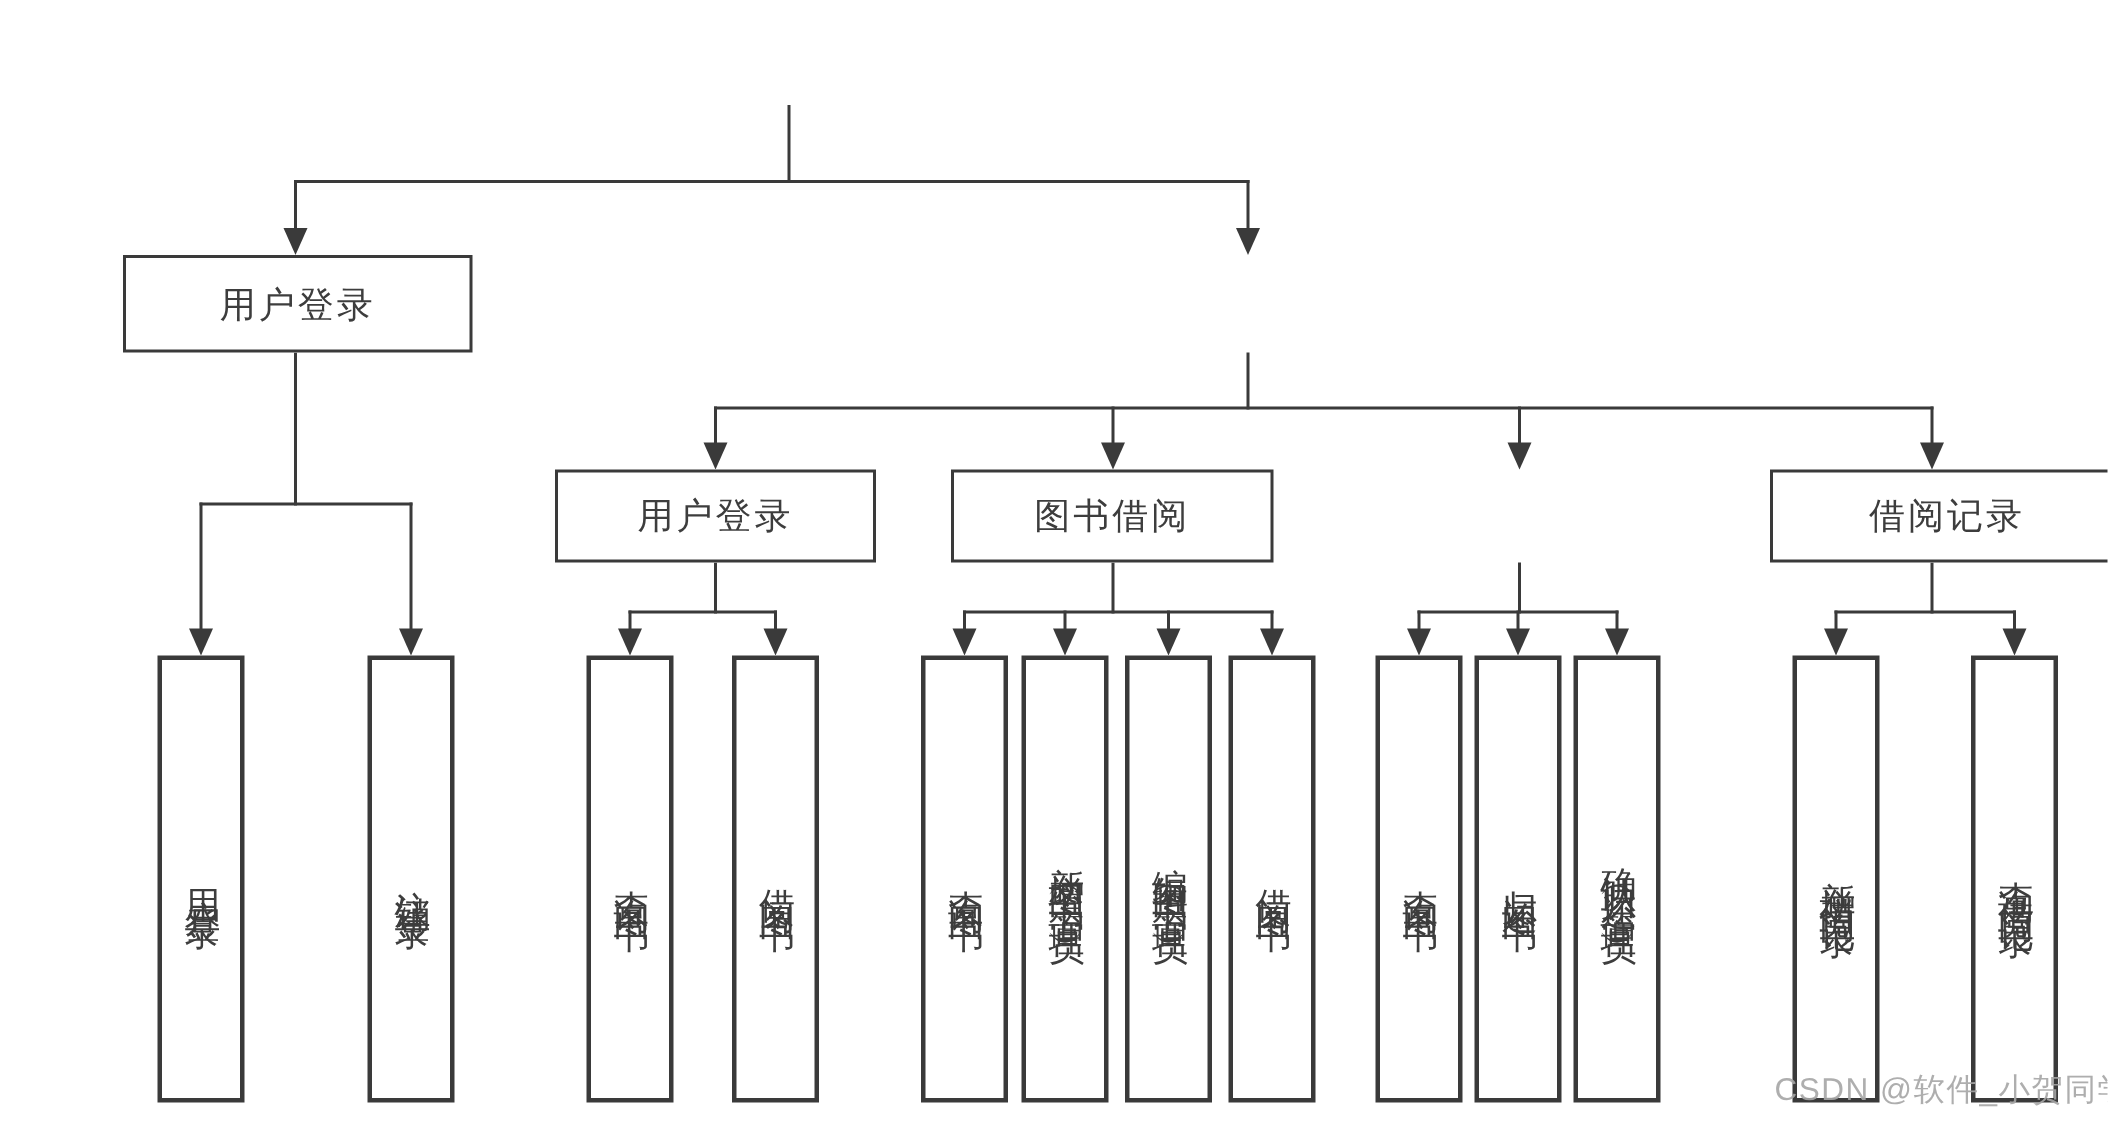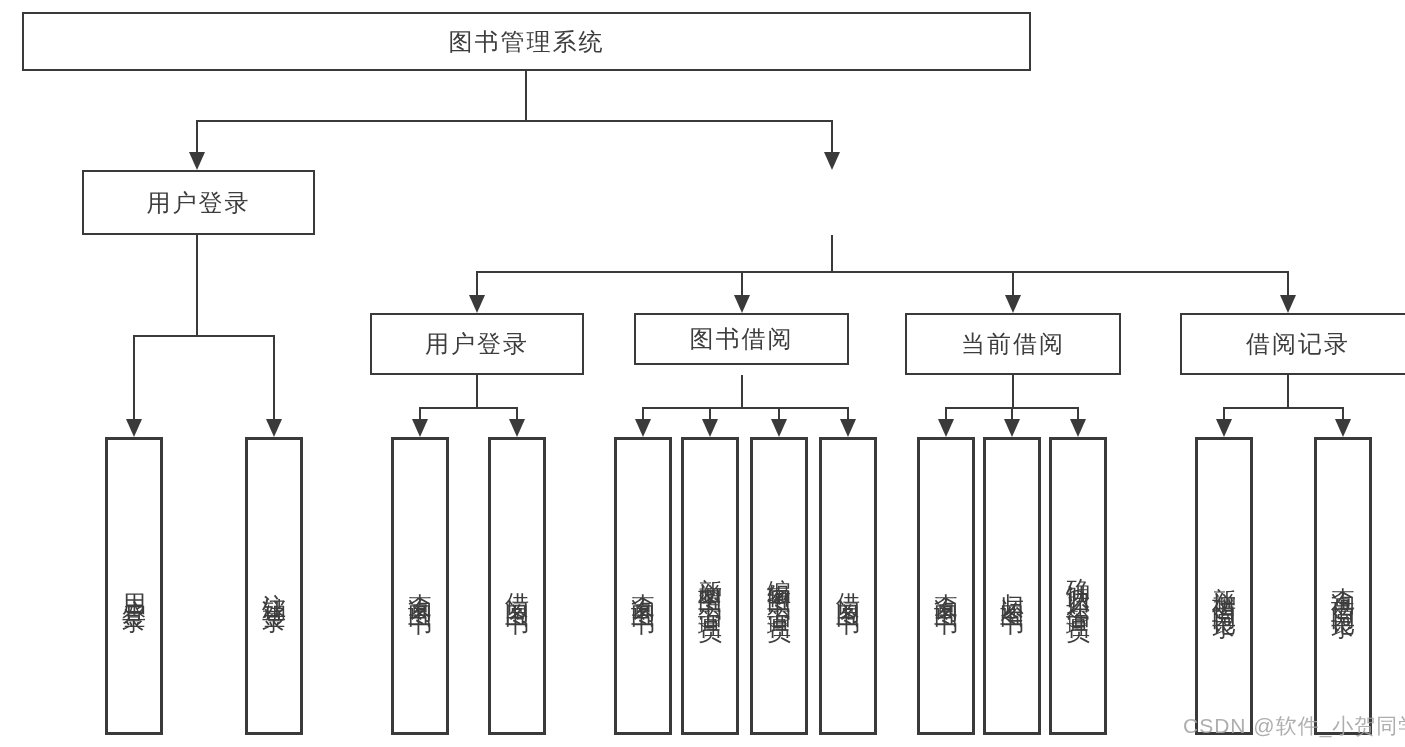--- a/index.html
+++ b/index.html
@@ -65,30 +65,28 @@
     z-index:5;
     opacity:.9;
     white-space:nowrap;
   }
 </style>
 </head>
 <body>
 
 <div class="canvas">
 
-  <div class="box" style="left:22px;top:12px;width:1009px;height:59px">图书管理系统</div>
 
   <div class="box" style="left:82px;top:170px;width:233px;height:65px">用户登录</div>
 
 
   <div class="box" style="left:370px;top:313px;width:214px;height:62px">用户登录</div>
 
-  <div class="box" style="left:634px;top:313px;width:215px;height:52px">图书借阅</div>
+  <div class="box" style="left:634px;top:313px;width:215px;height:62px">图书借阅</div>
 
-  <div class="box" style="left:905px;top:313px;width:216px;height:62px">当前借阅</div>
 
   <div class="box" style="left:1180px;top:313px;width:236px;height:62px">借阅记录</div>
 
   <div class="box vbox" style="left:105px;top:437px;width:58px;height:298px">用户登录</div>
 
   <div class="box vbox" style="left:245px;top:437px;width:58px;height:298px">注销登录</div>
 
   <div class="box vbox" style="left:391px;top:437px;width:58px;height:298px">查询图书</div>
 
   <div class="box vbox" style="left:488px;top:437px;width:58px;height:298px">借阅图书</div>

